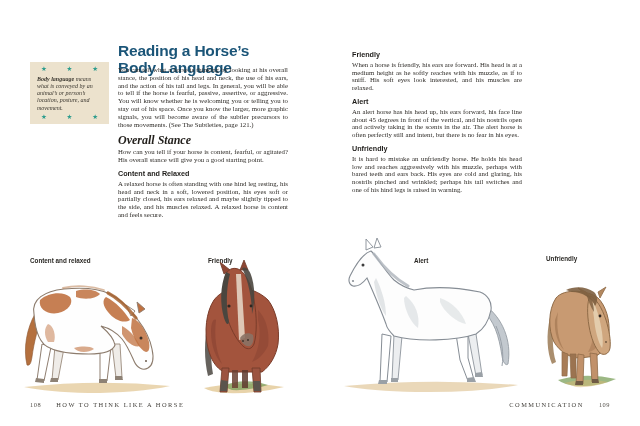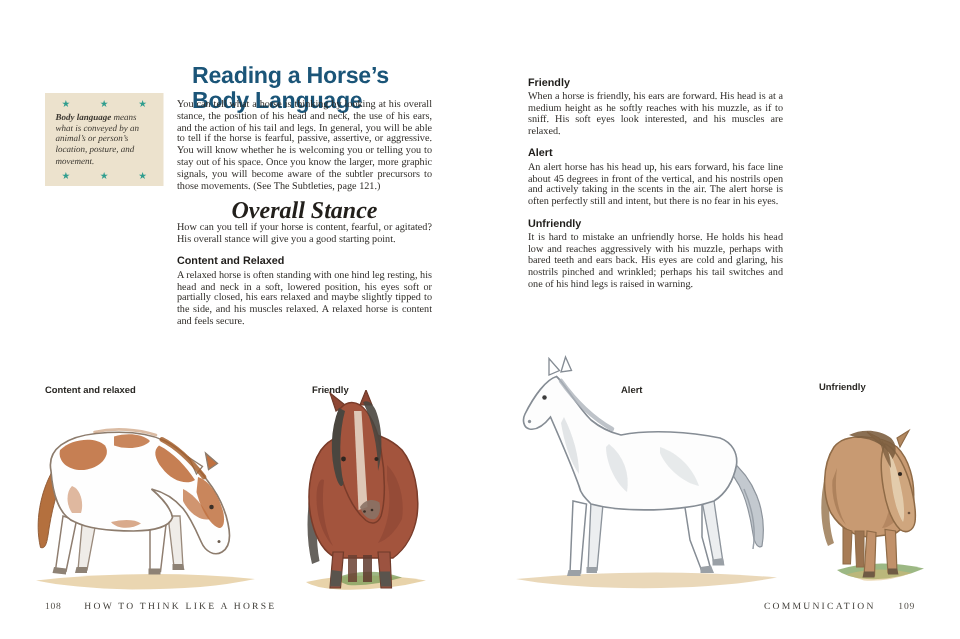--- a/index.html
+++ b/index.html
@@ -20,29 +20,29 @@
   }
   .note-text {
     font-size:6px; line-height:7.3px; font-style:italic;
     margin:2.5px 0; color:#3a362f; text-align:left;
   }
   .note-text .lead { font-weight:bold; }
   
   .title {
     position:absolute; left:118px; top:33px;
     font-family:"Liberation Sans", sans-serif; font-weight:bold;
-    font-size:15.5px; line-height:16.5px; color:#1b5578; letter-spacing:-0.2px;margin-left:10px;
+    font-size:15.5px; line-height:16.5px; color:#1b5578; letter-spacing:-0.2px;
   }
   
   .col { position:absolute; width:170px; text-align:justify; font-size:6.8px; line-height:7.8px; }
   .col-left  { left:118px; top:66px; }
   .col-right { left:352px; top:51px; }
   .serif-head {
-    font-size:16px; font-weight:bold; font-style:italic;
-    margin:7px 0 2px; line-height:11px; text-align:center; color:#221f1b;
+    font-size:12px; font-weight:bold; font-style:italic;
+    margin:7px 0 2px; line-height:11px; text-align:left; color:#221f1b;
   }
   .sans-head {
     font-family:"Liberation Sans", sans-serif; font-weight:bold;
     font-size:7.2px; margin:6px 0 2px; text-align:left; color:#1f1d1a;
   }
   .sans-head.first { margin-top:0; }
   .para { margin:0; }
   
   .fig-label {
     position:absolute; font-family:"Liberation Sans", sans-serif;

